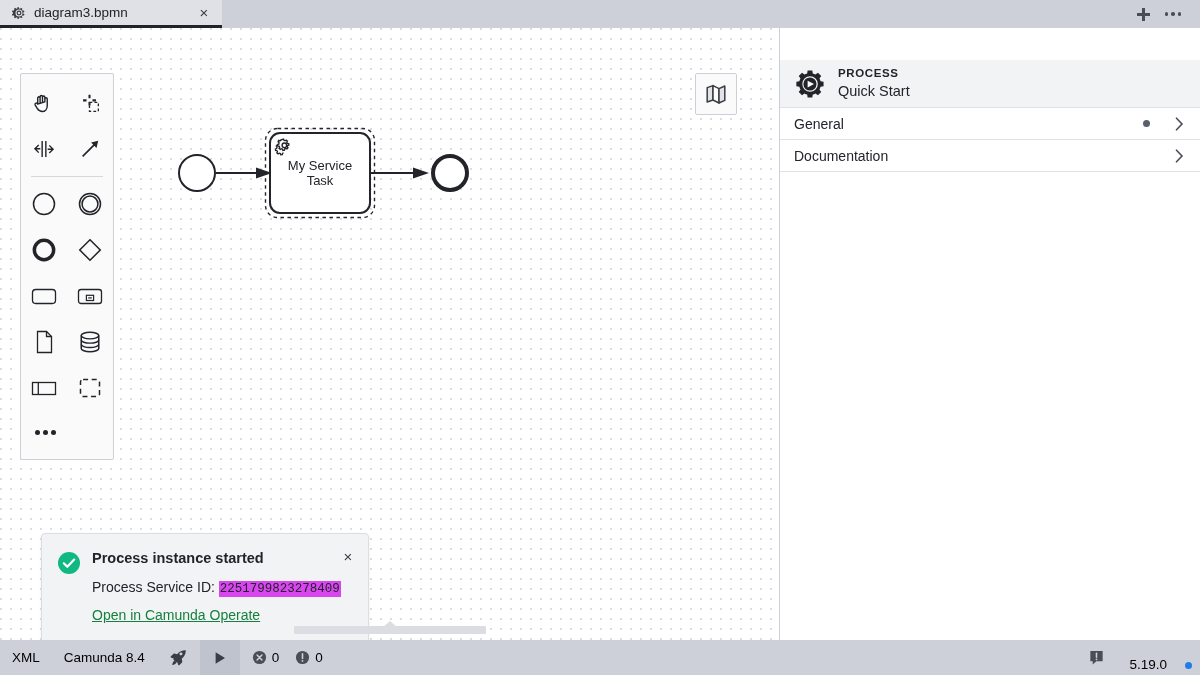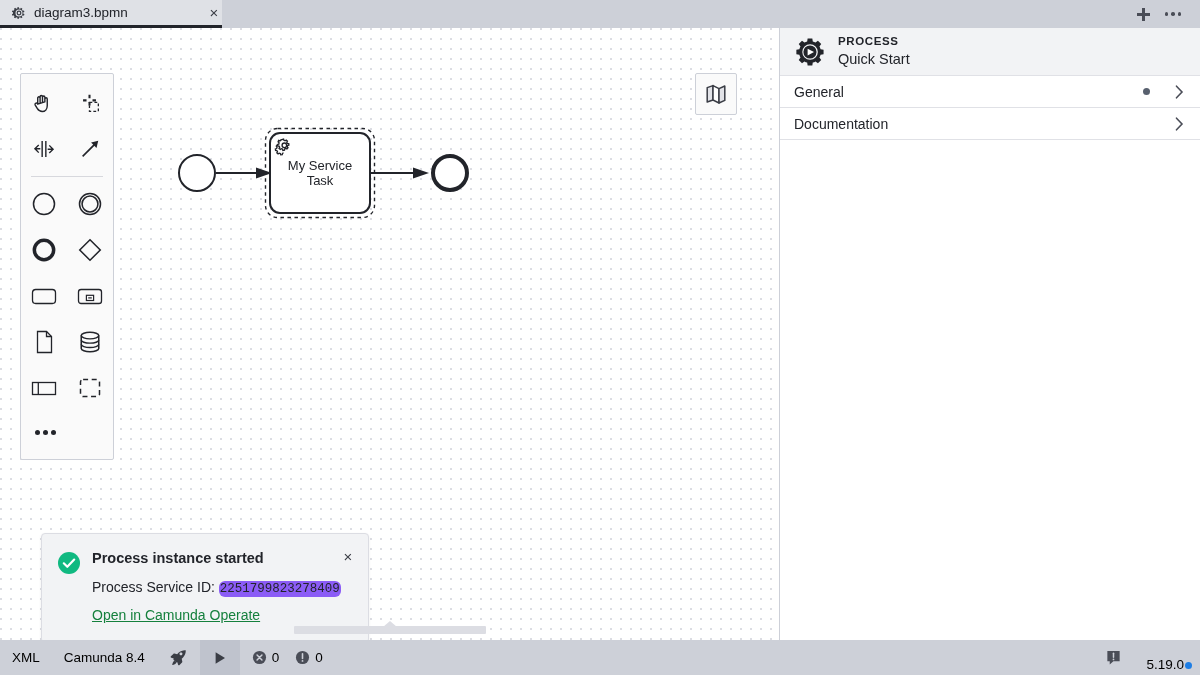--- a/index.html
+++ b/index.html
@@ -10,21 +10,21 @@
   }
   #app { position: relative; width: 1200px; height: 675px; display: flex; flex-direction: column; }
 
   
   .tabbar {
     height: 28px; background: #cdd0d8; display: flex; align-items: stretch;
     flex: 0 0 28px; position: relative;
   }
   .tab {
     display: flex; align-items: center; gap: 8px;
-    padding: 0 0 0 12px; width: 222px;
+    padding: 0 10px 0 12px; width: 222px;
     background: #dfe1e6; border-bottom: 3px solid #22242a;
     font-size: 13px; color: #22242a; position: relative;
   }
   .tab .gear-ic { width: 14px; height: 14px; flex: 0 0 14px; display:block; }
   .tab-label { flex: 1; white-space: nowrap; overflow: hidden; text-overflow: ellipsis; font-size: 13.5px; }
   .tab-close {
     width: 16px; height: 16px; display: flex; align-items: center; justify-content: center;
     font-size: 15px; line-height: 1; color: #3a3d45; font-family: "Liberation Sans", sans-serif;
   }
   .tabbar-spacer { flex: 1; }
@@ -86,21 +86,21 @@
     padding: 16px 14px 18px 16px;
     box-shadow: 0 1px 3px rgba(0,0,0,.07);
     display: flex; gap: 12px;
   }
   .toast-ic { flex: 0 0 22px; margin-top: 2px; }
   .toast-body { flex: 1; min-width: 0; }
   .toast-title { font-size: 14.5px; font-weight: bold; color: #22242a; line-height: 1.2; padding-right: 18px; }
   .toast-row { margin-top: 11px; font-size: 14px; color: #22242a; line-height: 1.35; }
   .toast-row .mono {
     font-family: "Liberation Mono", monospace; font-size: 12.5px;
-    background: #8b5cf6; padding: 1px 1px; word-break: break-all; border-radius: 6px;
+    background: #d946ef; padding: 1px 1px; word-break: break-all;
   }
   .toast-link {
     display: inline-block; margin-top: 9px; font-size: 14px;
     color: #15803d; 
   }
   .toast-close {
     position: absolute; right: 12px; top: 14px; width: 16px; height: 16px;
     display: flex; align-items: center; justify-content: center;
     font-size: 15px; color: #3a3d45; line-height: 1;
   }
@@ -113,21 +113,21 @@
   .resize-handle:after {
     content: ""; position: absolute; left: 50%; top: -5px; margin-left: -7px;
     border-left: 7px solid transparent; border-right: 7px solid transparent;
     border-bottom: 6px solid #dcdde3;
   }
 
   
   .props { flex: 1; background: #ffffff; display: flex; flex-direction: column; }
   .props-header {
     height: 48px; background: #f2f3f5; display: flex; align-items: center;
-    gap: 12px; padding: 0 16px; border-bottom: 1px solid #e0e1e6;
+    gap: 12px; padding: 0 16px; border-bottom: 1px solid #e0e1e6; margin-top: 32px;
   }
   .props-header-text { display: flex; flex-direction: column; justify-content: center; }
   .props-kind { font-size: 11.5px; font-weight: bold; letter-spacing: .6px; color: #22242a; line-height: 1.35; }
   .props-name { font-size: 14.5px; color: #22242a; line-height: 1.3; }
   .group {
     height: 32px; display: flex; align-items: center;
     padding: 0 14px 0 14px; border-bottom: 1px solid #e0e1e6;
     font-size: 14px; color: #22242a; background: #fff;
   }
   .group-label { flex: 1; }
@@ -142,21 +142,21 @@
   .statusbar {
     flex: 0 0 35px; height: 35px; background: #cdd0d8;
     display: flex; align-items: stretch; font-size: 13.5px; color: #000000;
   }
   .sb-item {
     display: flex; align-items: center; padding: 0 12px; gap: 7px; white-space: nowrap;
   }
   .sb-item.btn-active { background: #bfc3cd; }
   .sb-spacer { flex: 1; }
   .sb-count { display: flex; align-items: center; gap: 5px; }
-  .sb-version { position: relative; padding-right: 16px; margin-top: 13px; }
+  .sb-version { position: relative; padding-right: 33px; margin-top: 13px; }
   .sb-blue-dot {
     position: absolute; right: 8px; top: 9px; width: 7px; height: 7px;
     border-radius: 50%; background: #1e7ee5;
   }
 </style>
 </head>
 <body>
 
 <div id="app">
 

